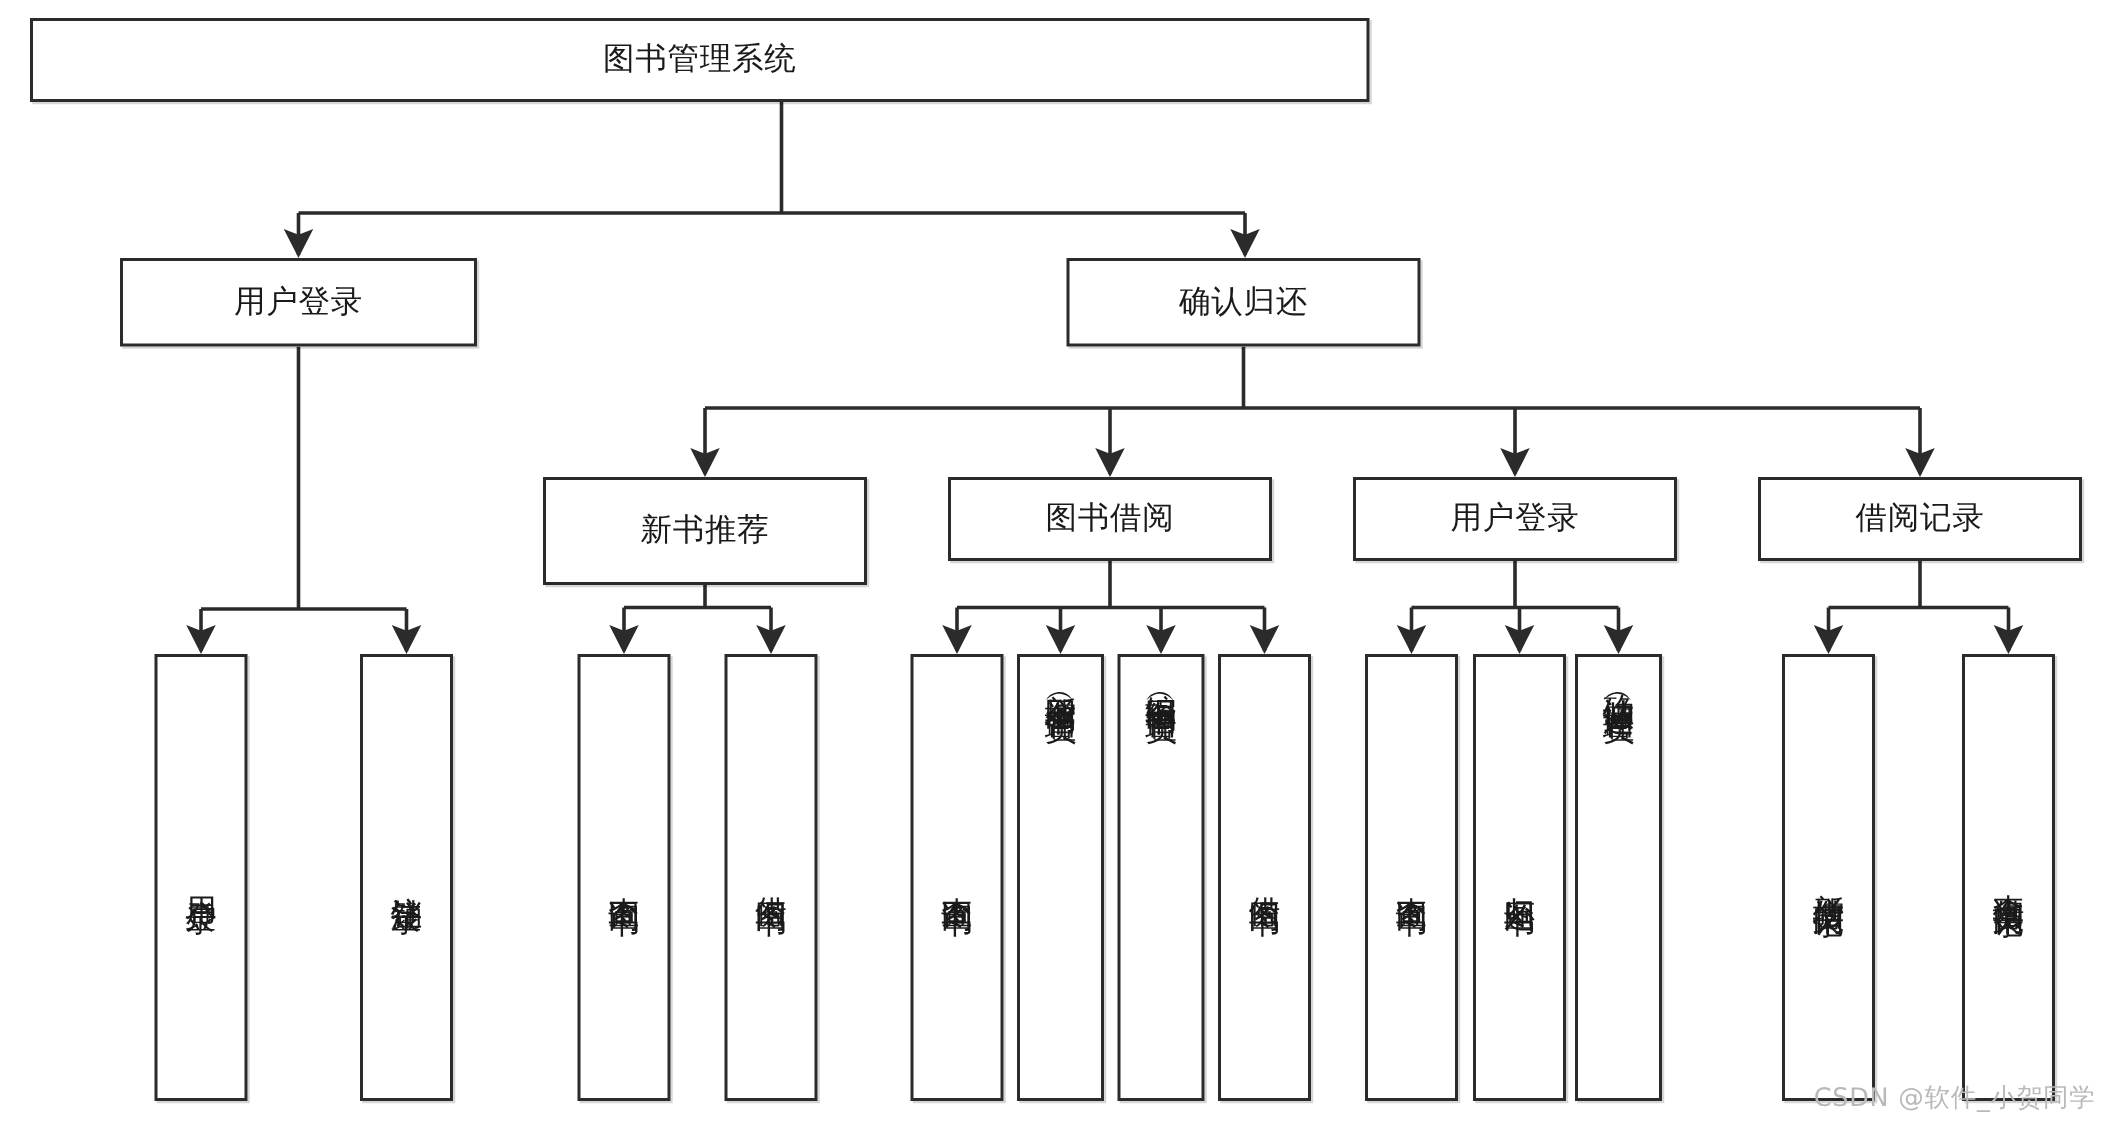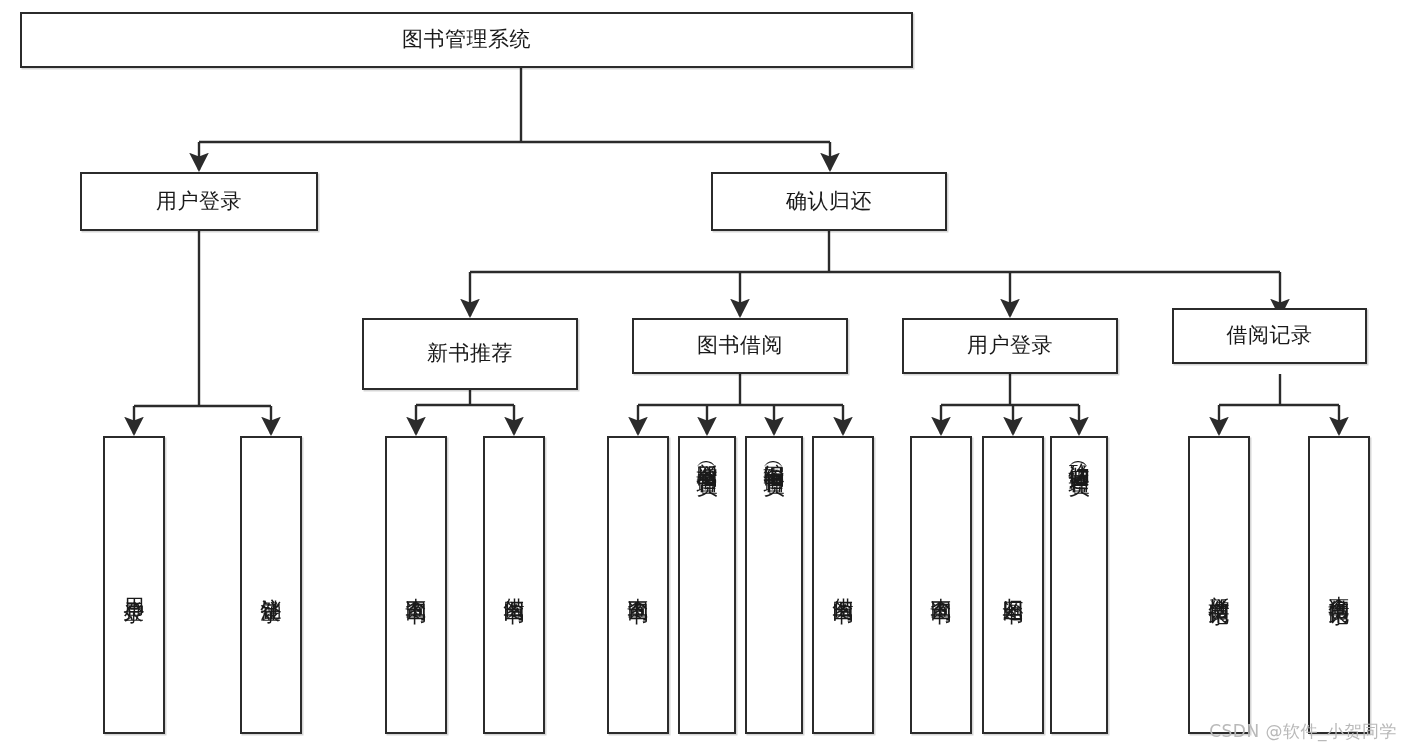--- a/index.html
+++ b/index.html
@@ -140,21 +140,21 @@
 
   <div class="node" style="left:362px; top:318px; width:216px; height:72px;">
     <span class="node-label">新书推荐</span>
   </div>
   <div class="node" style="left:632px; top:318px; width:216px; height:56px;">
     <span class="node-label">图书借阅</span>
   </div>
   <div class="node" style="left:902px; top:318px; width:216px; height:56px;">
     <span class="node-label">用户登录</span>
   </div>
-  <div class="node" style="left:1172px; top:308px; width:195px; height:56px;">
+  <div class="node" style="left:1172px; top:318px; width:216px; height:56px;">
     <span class="node-label">借阅记录</span>
   </div>
 
   <div class="node vert centered" style="left:103px; top:436px; width:62px; height:298px;">
     <span class="node-label">用户登录</span>
   </div>
   <div class="node vert centered" style="left:240px; top:436px; width:62px; height:298px;">
     <span class="node-label">注销登录</span>
   </div>
 

